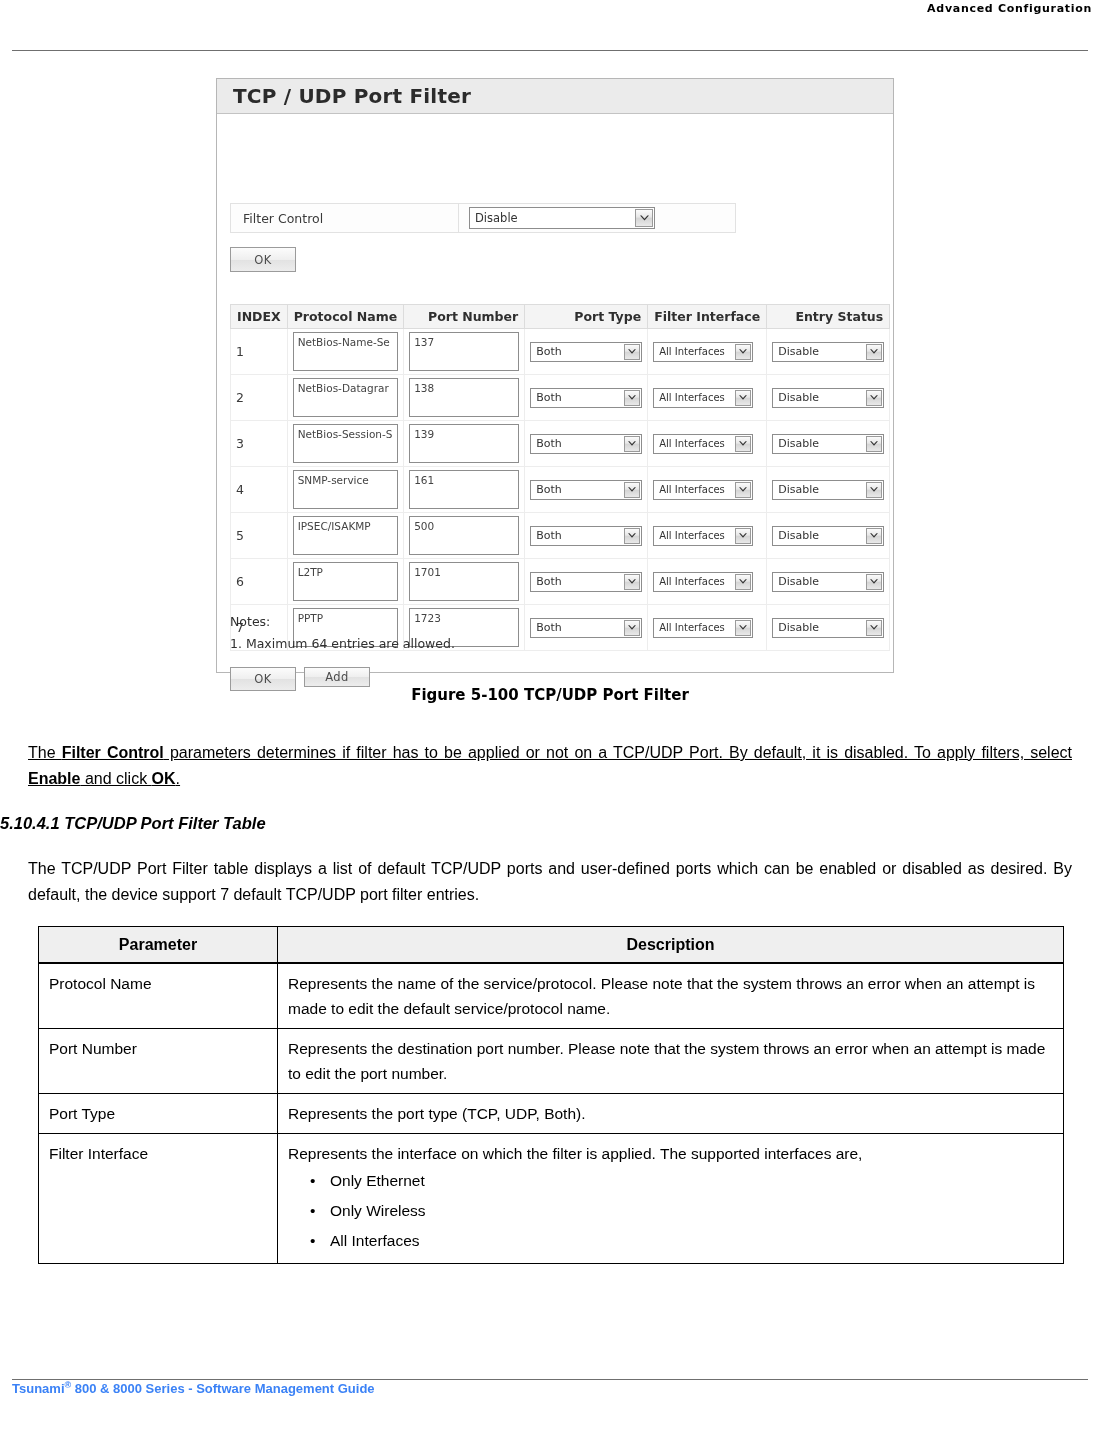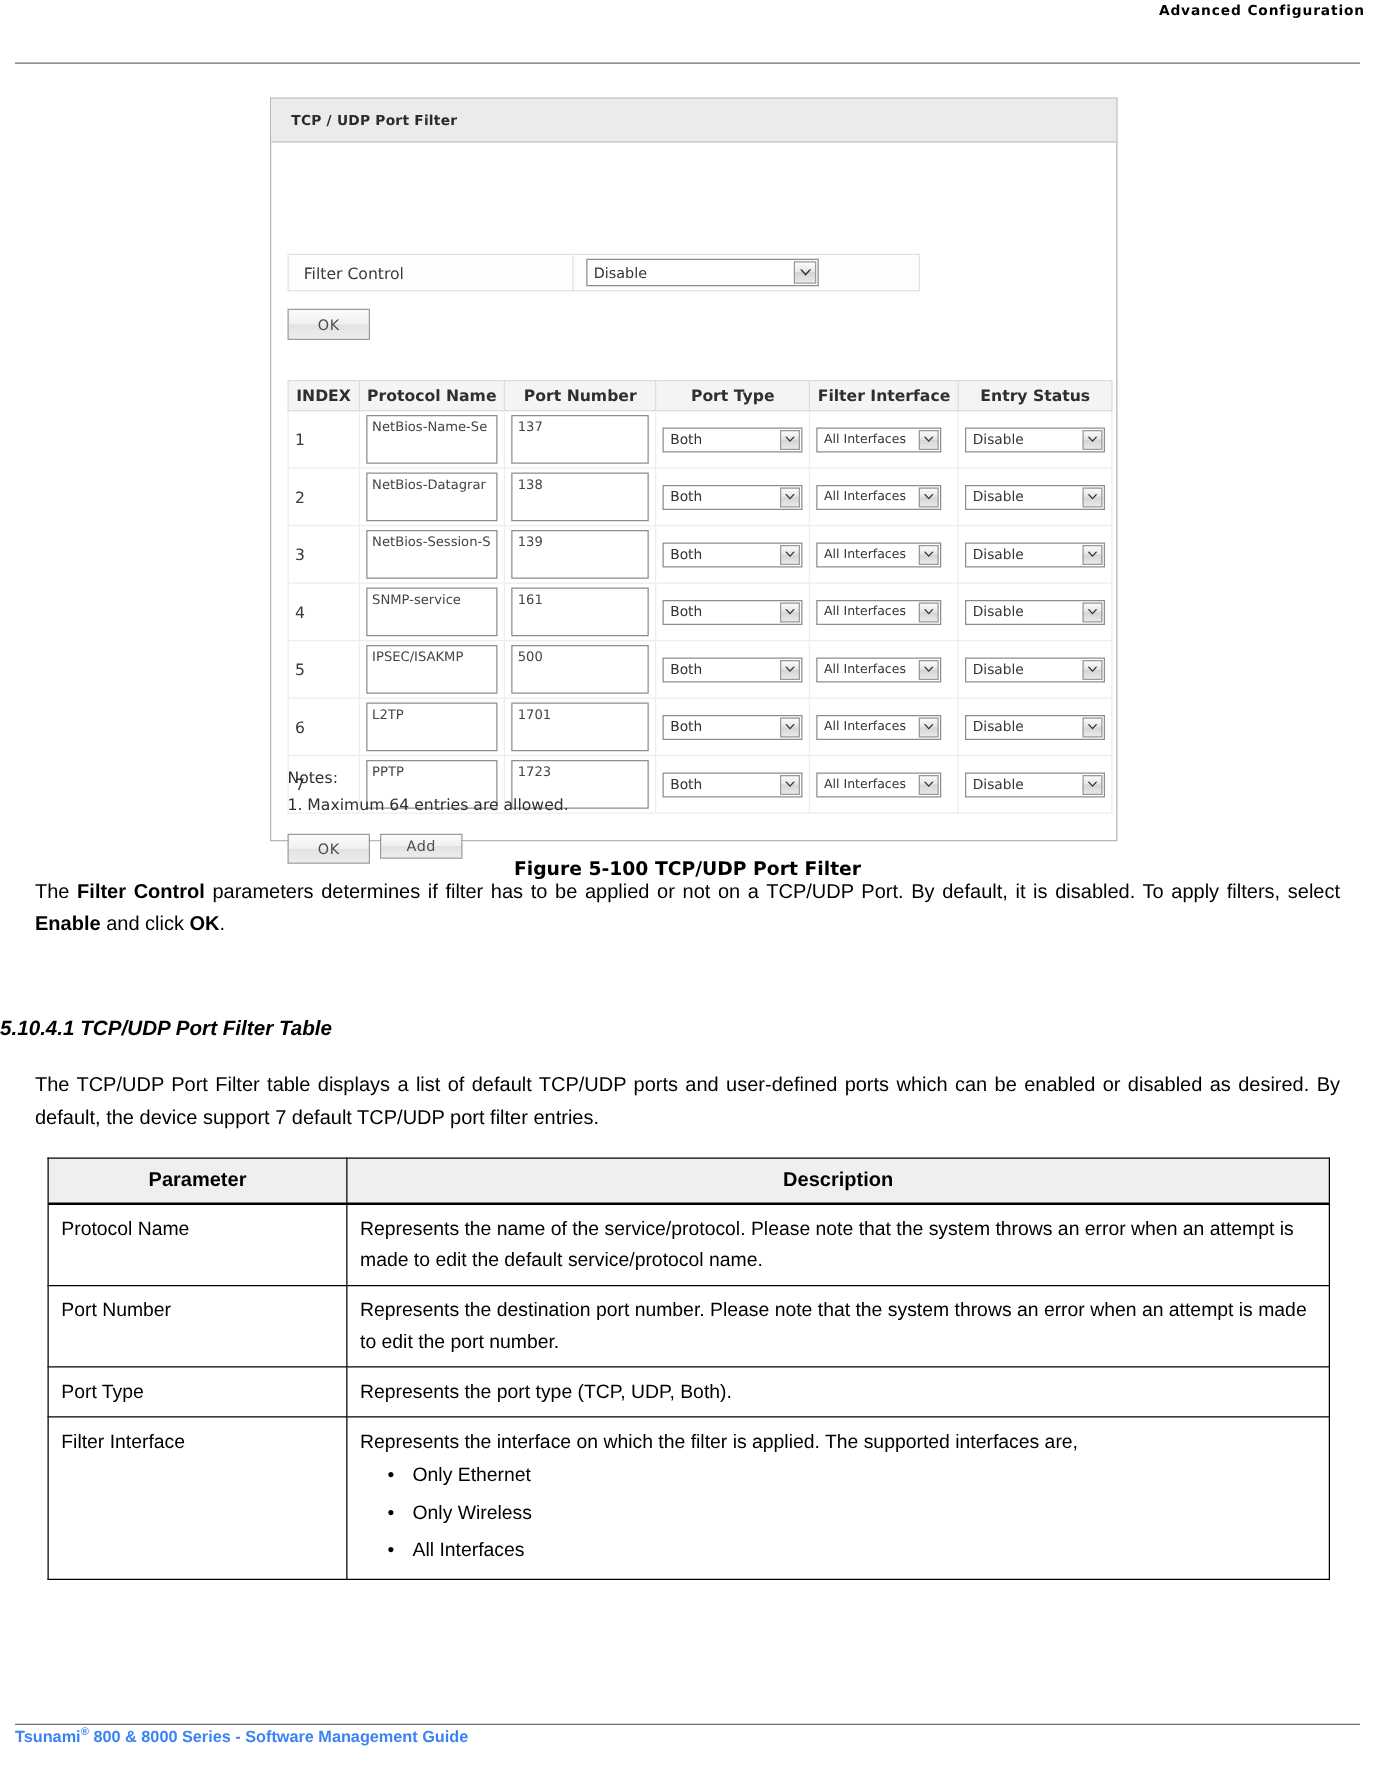--- a/index.html
+++ b/index.html
@@ -58,21 +58,21 @@
   .ui-panel-header {
     height: 35px;
     background: #ebebeb;
     border-bottom: 1px solid #c3c3c3;
     display: flex;
     align-items: center;
     padding-left: 16px;
     box-sizing: border-box;
   }
   .ui-panel-title {
-    font-size: 11px;
+    font-size: 20px;
     font-weight: bold;
     color: #2b2b2b;
     letter-spacing: 0.2px;
   }
   .ui-body {
     position: relative;
     padding: 0;
   }
 
   
@@ -172,21 +172,21 @@
     width: 646px;
     border-collapse: collapse;
     font-size: 11px;
   }
   .port-table th {
     background: #f4f4f4;
     border: 1px solid #dcdcdc;
     font-size: 12.5px;
     font-weight: bold;
     color: #2f2f2f;
-    text-align: center;
+    text-align: right;
     padding: 4px 6px;
     white-space: nowrap;
   }
   .port-table td {
     border: 1px solid #ededed;
     padding: 3px 5px;
     vertical-align: middle;
     height: 30px;
     box-sizing: border-box;
   }
@@ -260,21 +260,21 @@
     position: absolute;
     left: 28px;
     width: 1044px;
     font-size: 16px;
     line-height: 26px;
     text-align: justify;
     color: #000;
   }
   .body-text b { font-weight: bold; }
 
-  #para-1 { top: 701px; }
+  #para-1 { top: 740px; text-decoration: underline; }
   #para-2 { top: 856px; }
 
   .sec-heading {
     position: absolute;
     left: 0px;
     top: 814px;
     font-size: 16.5px;
     font-weight: bold;
     font-style: italic;
     color: #000;

